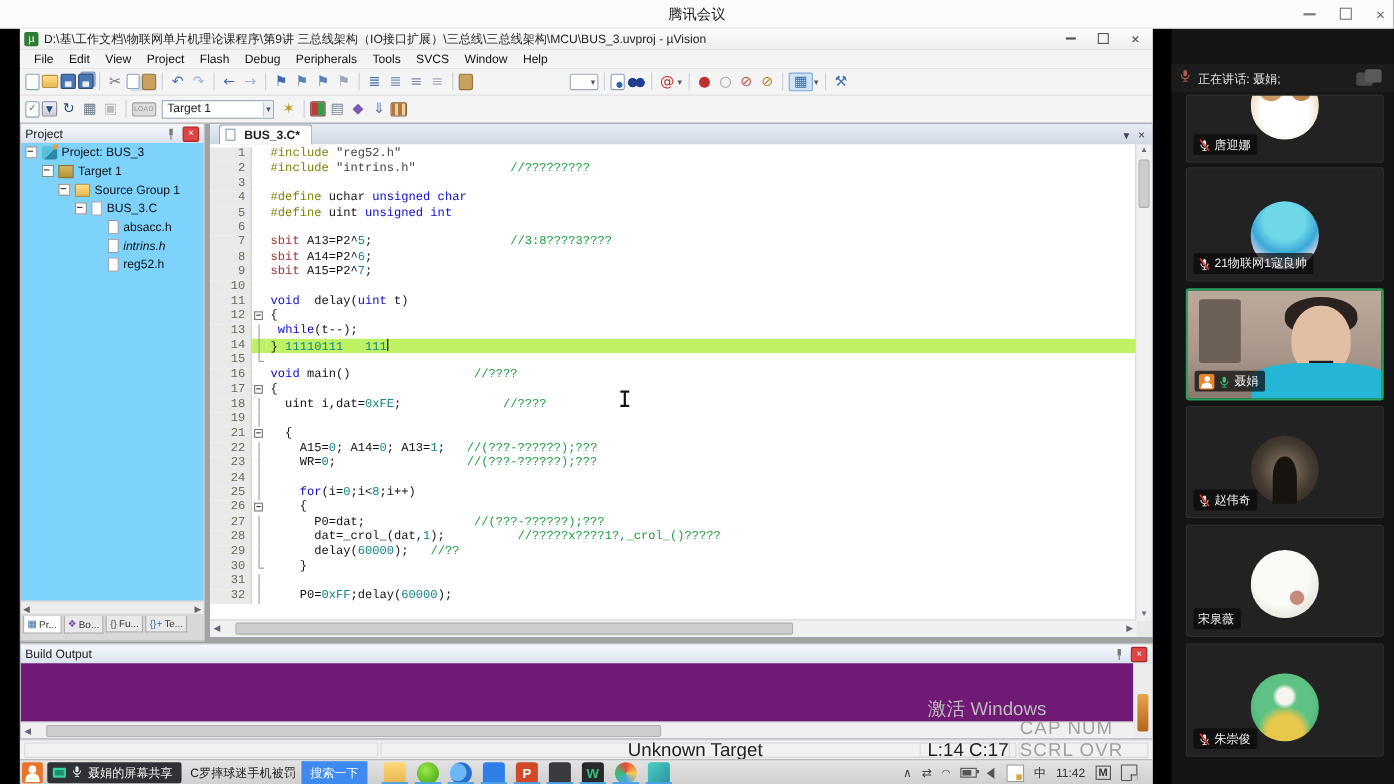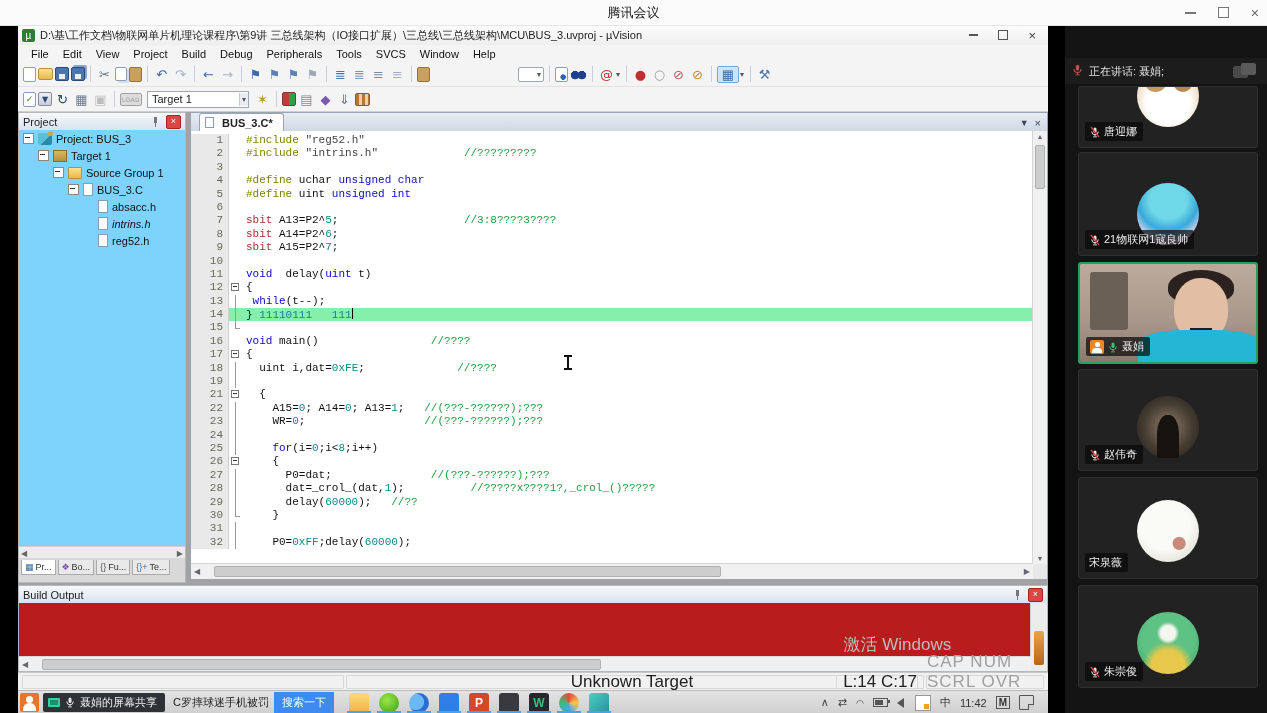--- a/index.html
+++ b/index.html
@@ -82,31 +82,31 @@
   .code{position:absolute;left:0;top:18px;right:14px;bottom:15px;overflow:hidden;font-family:"Liberation Mono","DejaVu Sans Mono",monospace;font-size:11px;line-height:13.4px;padding-top:3px;background:#fff}
   .code-line{display:flex;height:13.4px;white-space:pre}
   .lnum{width:32px;text-align:right;padding-right:5px;color:#6a6a58;background:#e9e9e9;border-right:1px solid #cfcfcf;flex:none}
   .fold{width:13px;flex:none;position:relative;background:#fff}
   .fold.box::before{content:"";position:absolute;left:2px;top:2px;width:8px;height:8px;border:1px solid #777;background:#fff;box-sizing:border-box}
   .fold.box::after{content:"";position:absolute;left:4px;top:5px;width:4px;height:1px;background:#333}
   .fold.bar::before{content:"";position:absolute;left:6px;top:0;bottom:0;width:1px;background:#999}
   .fold.end::before{content:"";position:absolute;left:6px;top:0;height:7px;width:1px;background:#999}
   .fold.end::after{content:"";position:absolute;left:6px;top:7px;width:5px;height:1px;background:#999}
   .ctext{flex:1;padding-left:4px}
-  .cur .ctext,.cur .fold{background:#86efac}
+  .cur .ctext,.cur .fold{background:#bef264}
   .cp{color:#7f7f00}.ck{color:#0a0ac8}.cs{color:#444}.cc{color:#1f9e3f}.cnum{color:#12868a}.cb{color:#a03333}.ct{color:#111}
   .caret{display:inline-block;width:1.5px;height:11px;background:#000;vertical-align:-1px}
   .vscroll{position:absolute;right:0;top:18px;width:14px;bottom:15px;background:#f0f0f0;border-left:1px solid #d4d4d4;font-size:7px;color:#667;text-align:center}
   .vthumb{position:absolute;left:2px;right:2px;top:14px;height:42px;background:#cdcdcd;border:1px solid #b0b0b0;border-radius:2px}
   .hscroll{position:absolute;left:0;bottom:0;right:14px;height:15px;background:#f0f0f0;border-top:1px solid #d4d4d4;display:flex;align-items:center;font-size:8px;color:#667}
   .hthumb{height:9px;background:#cdcdcd;border:1px solid #b0b0b0;border-radius:2px;margin-left:14px;width:60%}
   .scorner{position:absolute;right:0;bottom:0;width:14px;height:15px;background:#e8e8e8}
   
   .build-panel{position:absolute;left:0;top:560px;width:1030px;height:87px;background:#fff;border:1px solid #b0b8c4;box-sizing:border-box}
-  .bo-content{position:absolute;left:0;top:17px;right:16px;bottom:14px;background:#b91c1c}
+  .bo-content{position:absolute;left:0;top:17px;right:16px;bottom:14px;background:#701a75}
   .bo-hscroll{position:absolute;left:0;bottom:0;right:16px;height:14px;background:#f0f0f0;border-top:1px solid #d8d8d8;display:flex;align-items:center;font-size:8px;color:#667}
   .bo-side{position:absolute;right:0;top:17px;width:16px;bottom:0;background:#ececec;border-left:1px solid #d0d0d0}
   .bo-orange{position:absolute;left:3px;right:3px;bottom:6px;height:34px;background:linear-gradient(#e8a44a,#b5651d);border-radius:2px}
   .watermark{position:absolute;right:44px;top:30px;text-align:left;color:#bdbdbd}
   .wm1{font-size:17px}
   .wm2{font-size:11px;margin-top:2px}
   
   .statusbar{position:absolute;left:0;top:647px;width:1030px;height:18px;background:#f1f1f1;border-top:1px solid #c8c8c8;font-size:17px;color:#222}
   .scell{position:absolute;top:2px;bottom:2px;border:1px solid #d8d8d8;border-radius:1px;display:flex;align-items:center;justify-content:center}
   .sflags{color:#a0a0a0;letter-spacing:1px}
@@ -199,21 +199,21 @@
         <div class="uv-restore"></div>
         <div class="uv-close">×</div>
       </div>
     </div>
 
     <div class="uv-menubar">
         <div class="menu-item">File</div>
         <div class="menu-item">Edit</div>
         <div class="menu-item">View</div>
         <div class="menu-item">Project</div>
-        <div class="menu-item">Build</div>
+        <div class="menu-item">Flash</div>
         <div class="menu-item">Debug</div>
         <div class="menu-item">Peripherals</div>
         <div class="menu-item">Tools</div>
         <div class="menu-item">SVCS</div>
         <div class="menu-item">Window</div>
         <div class="menu-item">Help</div>
       </div>
 
     <div class="uv-toolbar tb1">
         <div class="tbi icp"></div>

